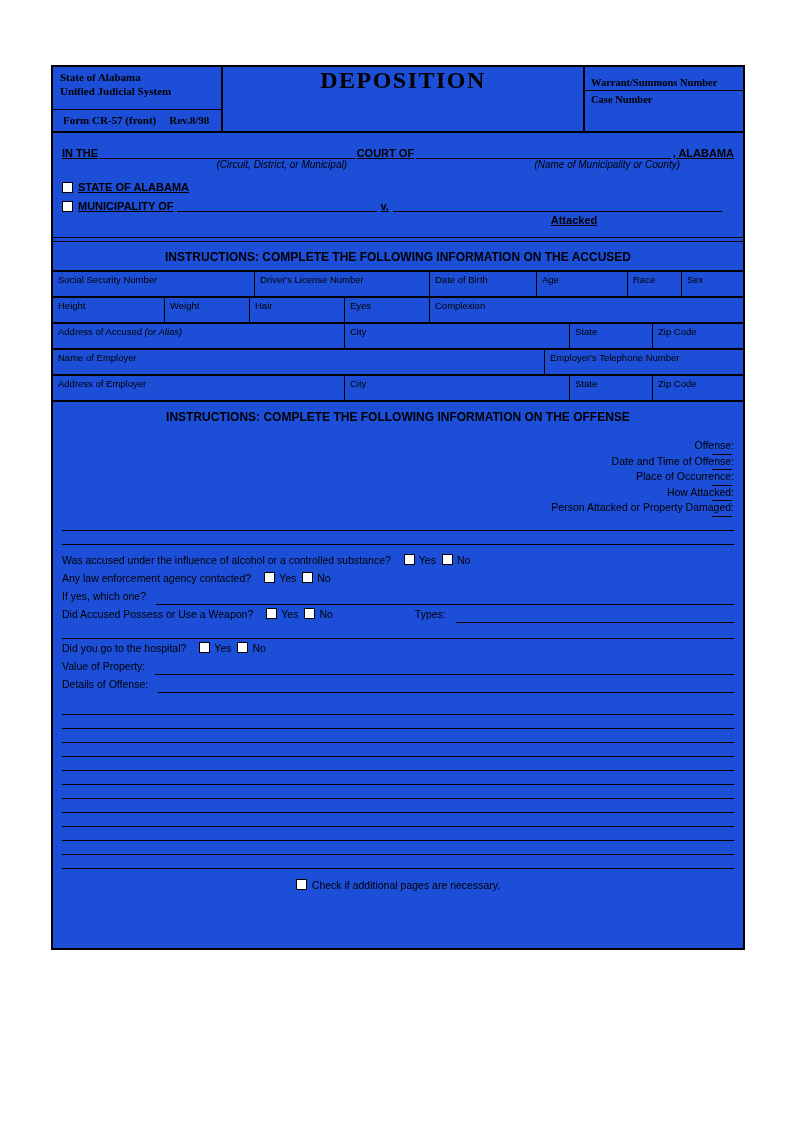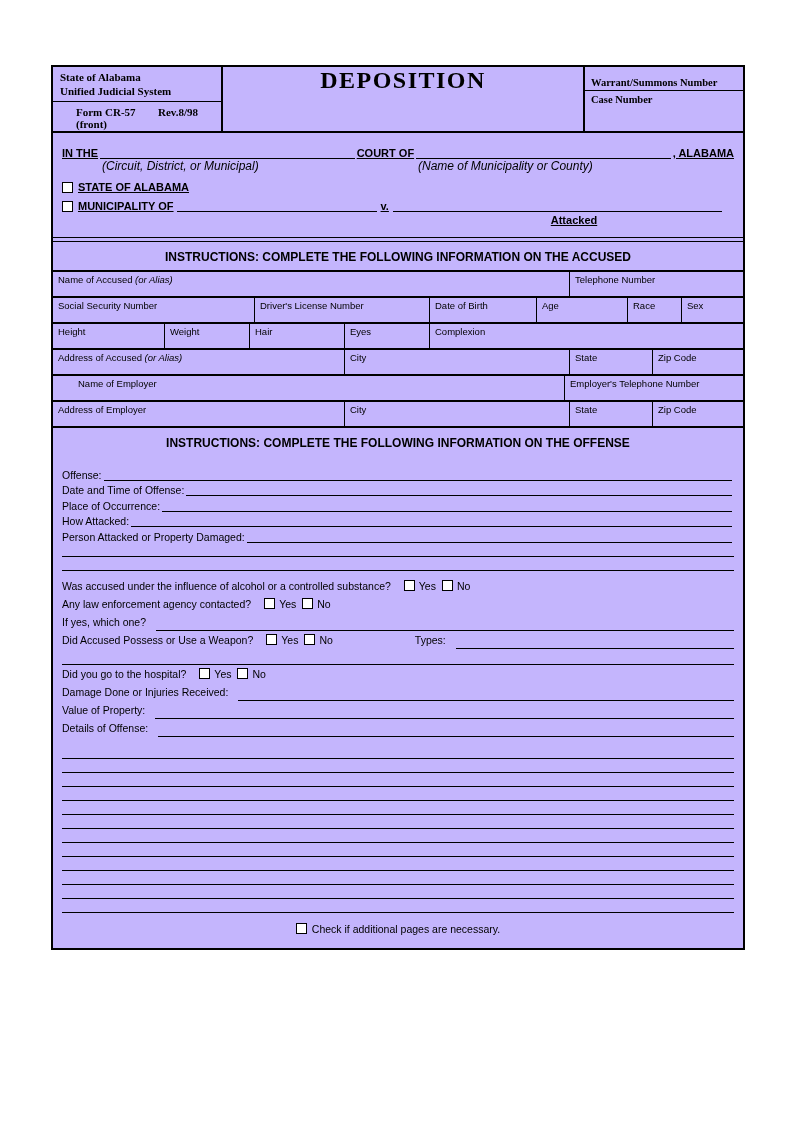--- a/index.html
+++ b/index.html
@@ -3,42 +3,42 @@
 <meta charset="utf-8">
 <style>
   * { margin:0; padding:0; box-sizing:border-box; }
   html,body { background:#fff; }
   body {
     width:794px; height:1123px; position:relative;
     font-family:"Liberation Sans", sans-serif; color:#000;
   }
   .form-box {
     position:absolute; left:51px; top:65px; width:694px; height:885px;
-    border:2px solid #000; background:#c4b5fd;
+    border:2px solid #000; background:#1d4ed8;
   }
   
   .hdr { display:flex; border-bottom:2px solid #000; height:66px; }
   .hdr-left {
     width:170px; border-right:2px solid #000; display:flex; flex-direction:column;
     font-family:"Liberation Serif", serif; font-weight:bold; font-size:11px;
   }
   .hdr-left-top { flex:1; padding:4px 7px 2px; border-bottom:1px solid #000; line-height:1.25; }
-  .hdr-left-bot { padding:4px 23px 5px; display:flex; gap:13px; }
+  .hdr-left-bot { padding:4px 10px 5px; display:flex; gap:13px; }
   .hdr-center { flex:1; border-right:2px solid #000; display:flex; align-items:flex-start; justify-content:center; }
   .hdr-title { font-family:"Liberation Serif", serif; font-weight:bold; font-size:24px; letter-spacing:1.5px; }
   .hdr-right { width:158px; display:flex; flex-direction:column; font-family:"Liberation Serif", serif; font-weight:bold; font-size:10.5px; }
   .hdr-warrant { height:24px; border-bottom:1.5px solid #000; padding:10px 6px; }
   .hdr-case { flex:1; padding:3px 6px; }
   
   .court { padding:13px 9px 0; font-size:11px; font-weight:bold;text-decoration:underline; }
   .court-line1 { display:flex; align-items:flex-end; }
   .nowrap { white-space:nowrap; }
   .fill { flex:1; border-bottom:1px solid #000; height:13px; margin:0 2px; min-width:20px; }
   .hints { position:relative; height:15px; font-weight:normal; }
-  .hint { position:absolute; font-style:italic; font-size:12px; text-align:left; }
+  .hint { position:absolute; font-style:italic; font-size:10px; text-align:right; }
   .hint-1 { left:40px; width:245px; }
   .hint-2 { left:356px; width:262px; }
   .party-row { display:flex; align-items:flex-end; margin-top:3px; height:16px; }
   .cb {
     display:inline-block; width:11px; height:11px; border:1.3px solid #000;
     background:#fff; vertical-align:-2px; margin-right:5px; flex:none;
   }
   .u-mid { width:200px; border-bottom:1px solid #000; height:13px; margin:0 4px 0 3px; }
   .u-right { flex:1; border-bottom:1px solid #000; height:13px; margin:0 12px 0 4px; }
   .defendant-row { display:flex; height:16px; margin-top:2px; }
@@ -48,21 +48,21 @@
   
   .section-heading { text-align:center; font-weight:bold; font-size:12px; padding:8px 0 6px; }
   
   .grid { border-top:2px solid #000; }
   .grow { display:flex; border-bottom:2px solid #000; height:26px; }
   .gcell { border-right:1.5px solid #000; padding:2px 5px; font-size:9.5px; overflow:hidden; white-space:nowrap; }
   .gcell.last { border-right:none; flex:1; }
   .alias { font-style:italic; }
   
   .offense { padding:9px 9px 0; font-size:10.5px; }
-  .oline { display:flex; align-items:flex-end; height:15.5px; }
+  .oline { display:flex; align-items:flex-end; height:15.5px;flex-direction:column; }
   .oline .lbl { white-space:nowrap; }
   .qline { display:flex; align-items:center; height:18px; }
   .qline .lbl { white-space:nowrap; margin-right:7px; }
   .qline .cb { margin:0 4px 0 6px; }
   .qline .fillq { flex:1; border-bottom:1px solid #000; height:13px; margin-left:3px; align-self:flex-end; }
   .blank-line { height:14px; border-bottom:1px solid #000; }
   .gap6 { height:6px; } .gap8 { height:8px; }
   .types-spacer { width:82px; flex:none; }
   .addl-row { display:flex; align-items:center; justify-content:center; height:20px; margin-top:6px; font-size:10.5px; }
 </style>
@@ -123,29 +123,20 @@
       <span class="defendant-label">Attacked</span>
     </div>
   </div>
 
   <div class="double-rule"></div>
 
   <div class="section-heading">INSTRUCTIONS: COMPLETE THE FOLLOWING INFORMATION ON THE ACCUSED</div>
 
   <div class="grid">
     <div class="grow">
-      <div class="gcell" style="width:517px;">
-        <span>Name of Accused</span>
-        <span class="alias">(or Alias)</span>
-      </div>
-      <div class="gcell last">
-        <span>Telephone Number</span>
-      </div>
-    </div>
-    <div class="grow">
       <div class="gcell" style="width:202px;">
         <span>Social Security Number</span>
       </div>
       <div class="gcell" style="width:175px;">
         <span>Driver's License Number</span>
       </div>
       <div class="gcell" style="width:107px;">
         <span>Date of Birth</span>
       </div>
       <div class="gcell" style="width:91px;">
@@ -184,21 +175,21 @@
         <span>City</span>
       </div>
       <div class="gcell" style="width:83px;">
         <span>State</span>
       </div>
       <div class="gcell last">
         <span>Zip Code</span>
       </div>
     </div>
     <div class="grow">
-      <div class="gcell" style="width:492px;margin-left:20px;">
+      <div class="gcell" style="width:492px;">
         <span>Name of Employer</span>
       </div>
       <div class="gcell last">
         <span>Employer's Telephone Number</span>
       </div>
     </div>
     <div class="grow">
       <div class="gcell" style="width:292px;">
         <span>Address of Employer</span>
       </div>
@@ -272,24 +263,20 @@
     <div class="blank-line" style="height:16px;"></div>
 
     <div class="qline">
       <span class="lbl">Did you go to the hospital?</span>
       <span class="cb"></span>
       <span>Yes</span>
       <span class="cb"></span>
       <span>No</span>
     </div>
     <div class="qline">
-      <span class="lbl">Damage Done or Injuries Received:</span>
-      <span class="fillq"></span>
-    </div>
-    <div class="qline">
       <span class="lbl">Value of Property:</span>
       <span class="fillq"></span>
     </div>
     <div class="qline">
       <span class="lbl">Details of Offense:</span>
       <span class="fillq"></span>
     </div>
 
     <div class="gap8"></div>
     <div class="blank-line"></div>

